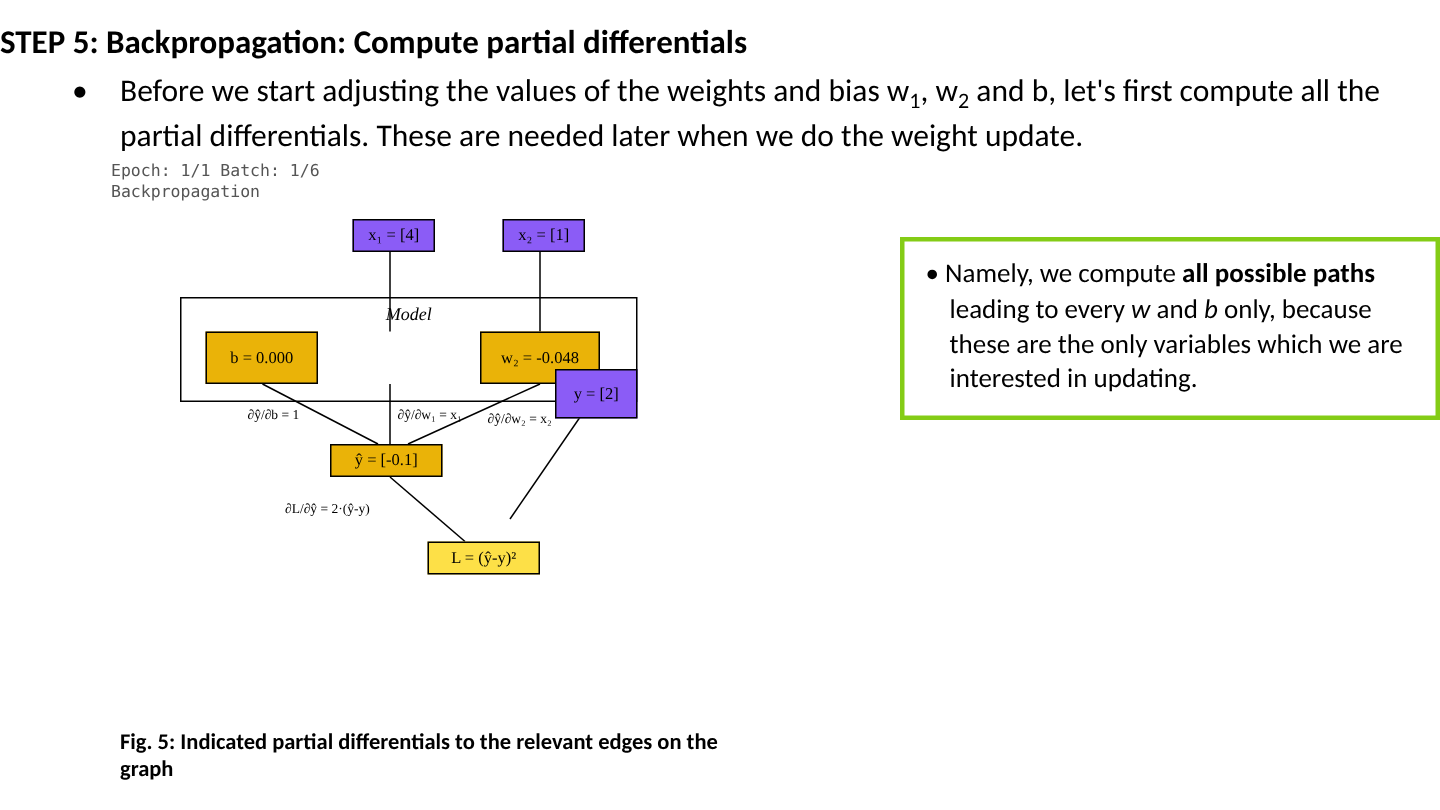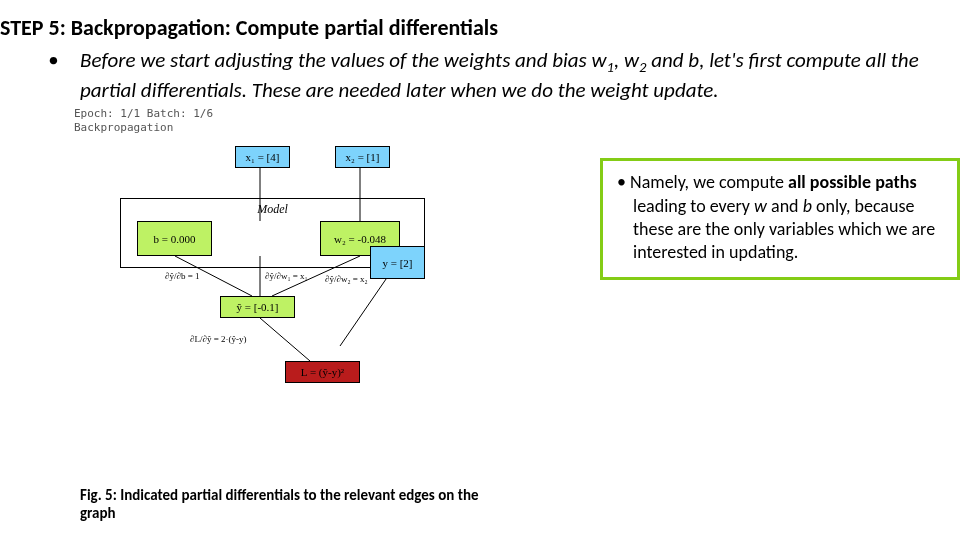--- a/index.html
+++ b/index.html
@@ -14,21 +14,20 @@
   }
   .title {
     font-weight: bold;
     font-size: 22px;
     padding-top: 14px;
   }
   .intro {
     font-size: 21px;
     padding: 6px 40px 0 64px;
     line-height: 1.25;
-    font-style: italic;
   }
   .intro .bullet-row { padding-left: 16px; text-indent: -16px; }
   .intro .bullet { display:inline-block; width:16px; }
   sub { font-size: 0.7em; }
   .terminal {
     font-family: Menlo, Consolas, monospace;
     font-size: 11px;
     color: #555;
     padding: 4px 0 0 74px;
     line-height: 1.25;
@@ -54,23 +53,23 @@
     border: 1px solid #000;
     text-align: center;
     font-family: 'Times New Roman', serif;
     font-size: 11px;
     display: flex;
     align-items: center;
     justify-content: center;
     white-space: nowrap;
     padding: 0 4px;
   }
-  .orange { background: #7dd3fc; }
-  .green  { background: #bef264; }
-  .yellow { background: #b91c1c; }
+  .orange { background: #8b5cf6; }
+  .green  { background: #eab308; }
+  .yellow { background: #fde047; }
   .edge-label {
     position: absolute;
     font-family: 'Times New Roman', serif;
     font-size: 9px;
     white-space: nowrap;
   }
   .model-rect {
     position: absolute;
     border: 1px solid #000;
   }

